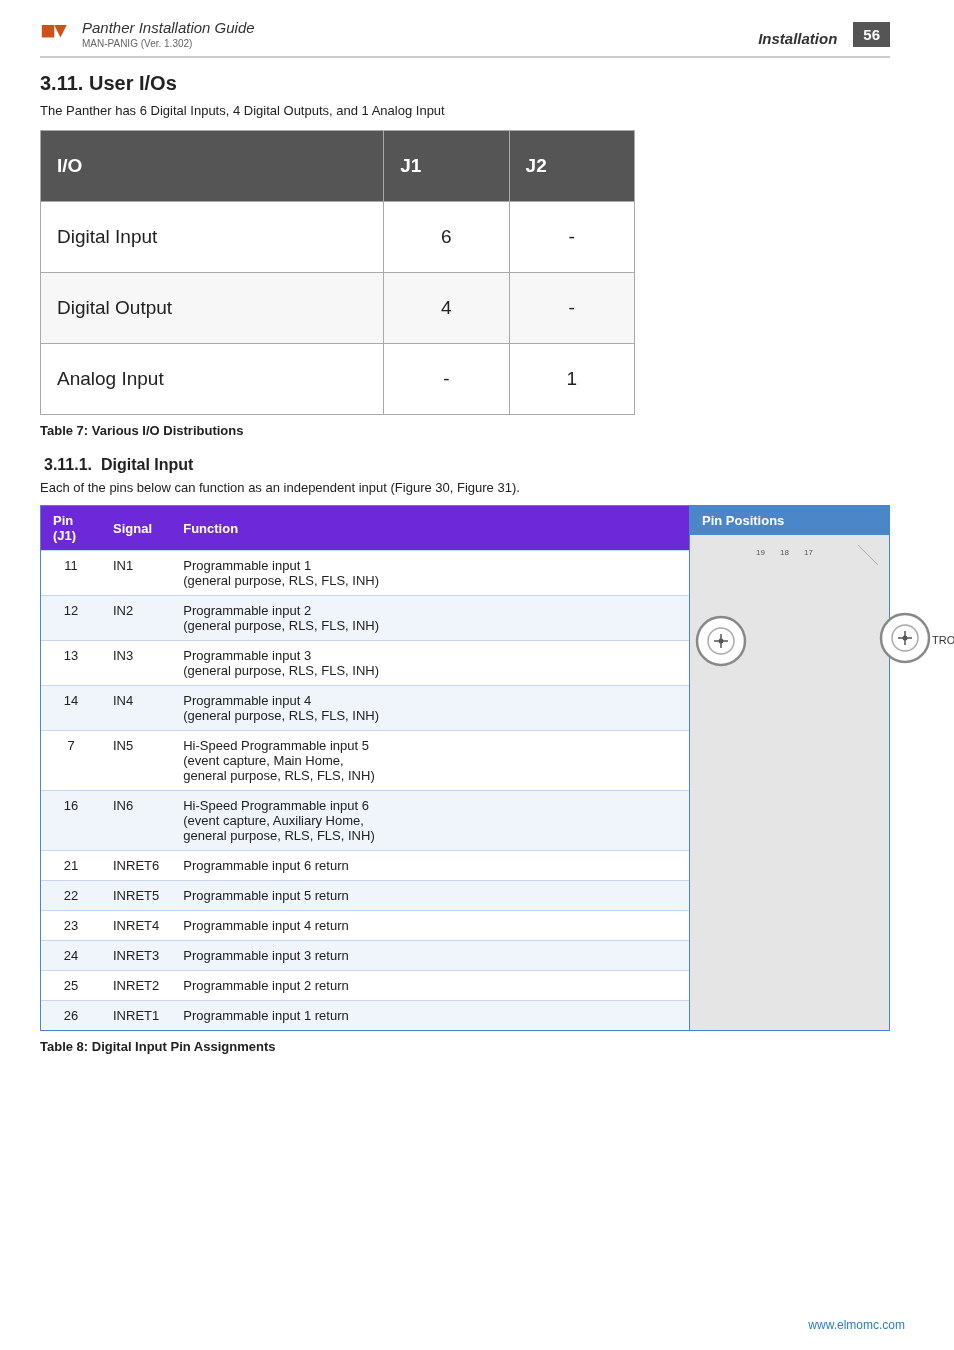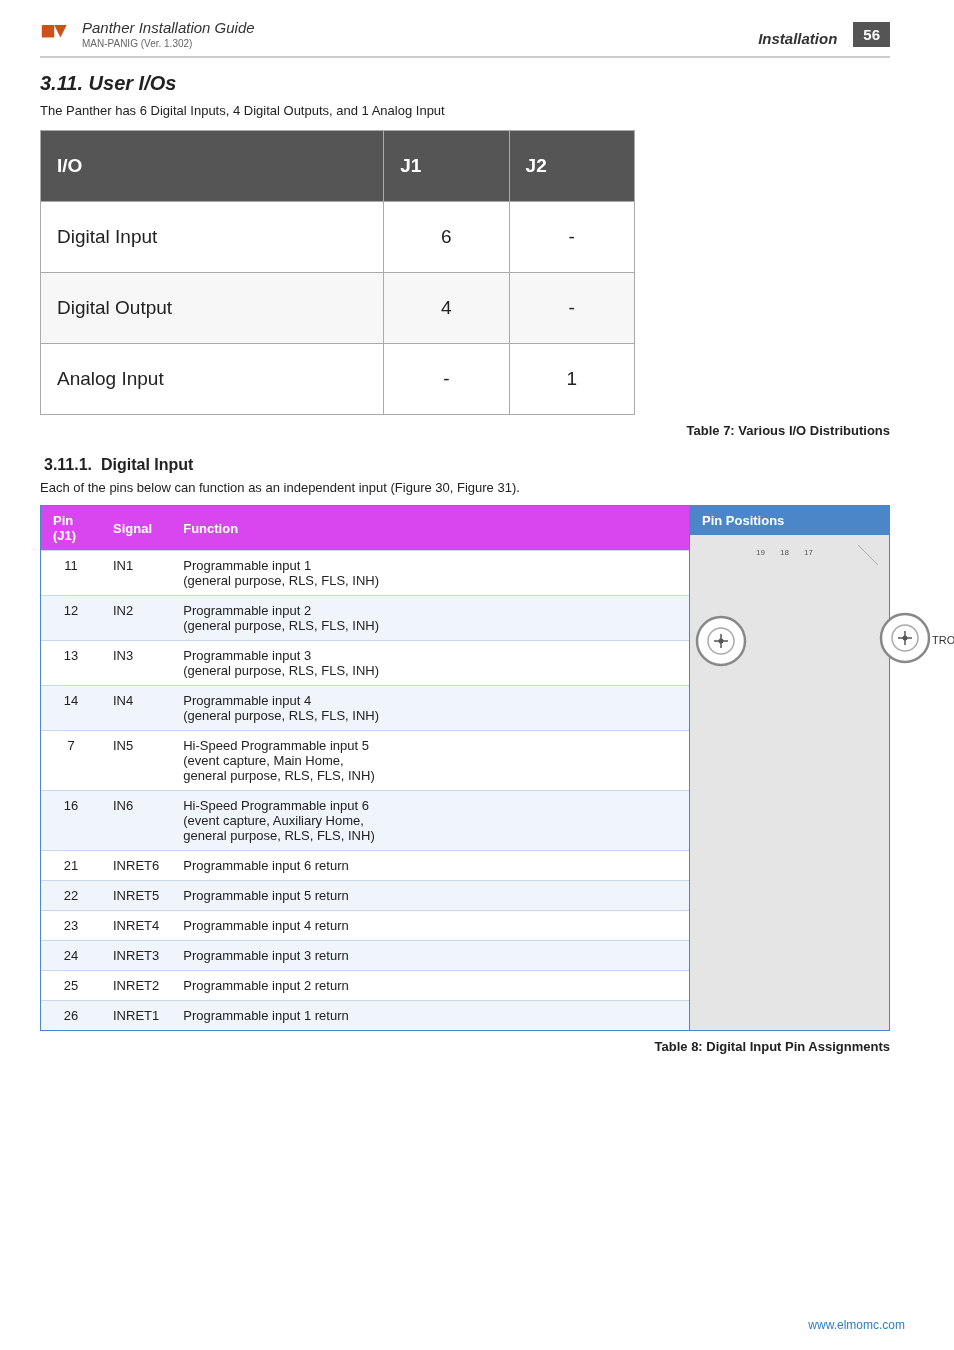--- a/index.html
+++ b/index.html
@@ -66,21 +66,20 @@
       padding: 4px 10px;
       min-width: 36px;
       text-align: center;
     }
     
     .section-title {
       font-size: 20px;
       font-weight: bold;
       margin: 14px 0 8px 0;
       color: #222;
-      font-style: italic;
     }
     .section-intro {
       font-size: 13px;
       margin-bottom: 12px;
     }
     
     .io-table {
       border-collapse: collapse;
       width: 70%;
       margin-bottom: 8px;
@@ -101,21 +100,21 @@
       background: #fff;
       text-align: center;
     }
     .io-table td:first-child {
       text-align: left;
     }
     .io-table tr:nth-child(even) td {
       background: #f7f7f7;
     }
     .table-caption {
-      text-align: right;
+      text-align: left;
       font-weight: bold;
       font-size: 13px;
       margin-bottom: 18px;
       margin-top: 4px;
     }
     
     .subsection-title {
       font-size: 16px;
       font-weight: bold;
       margin: 8px 0 6px 4px;
@@ -128,21 +127,21 @@
     .pin-table-wrapper {
       display: flex;
       border: 1.5px solid #4a86c8;
       margin-bottom: 8px;
     }
     .pin-table {
       border-collapse: collapse;
       flex: 1;
     }
     .pin-table th {
-      background: #d946ef;
+      background: #6d28d9;
       color: #fff;
       font-weight: bold;
       font-size: 13px;
       padding: 7px 12px;
       text-align: left;
       border: none;
     }
     .pin-table td {
       border-top: 1px solid #c8d8ec;
       padding: 7px 12px;

